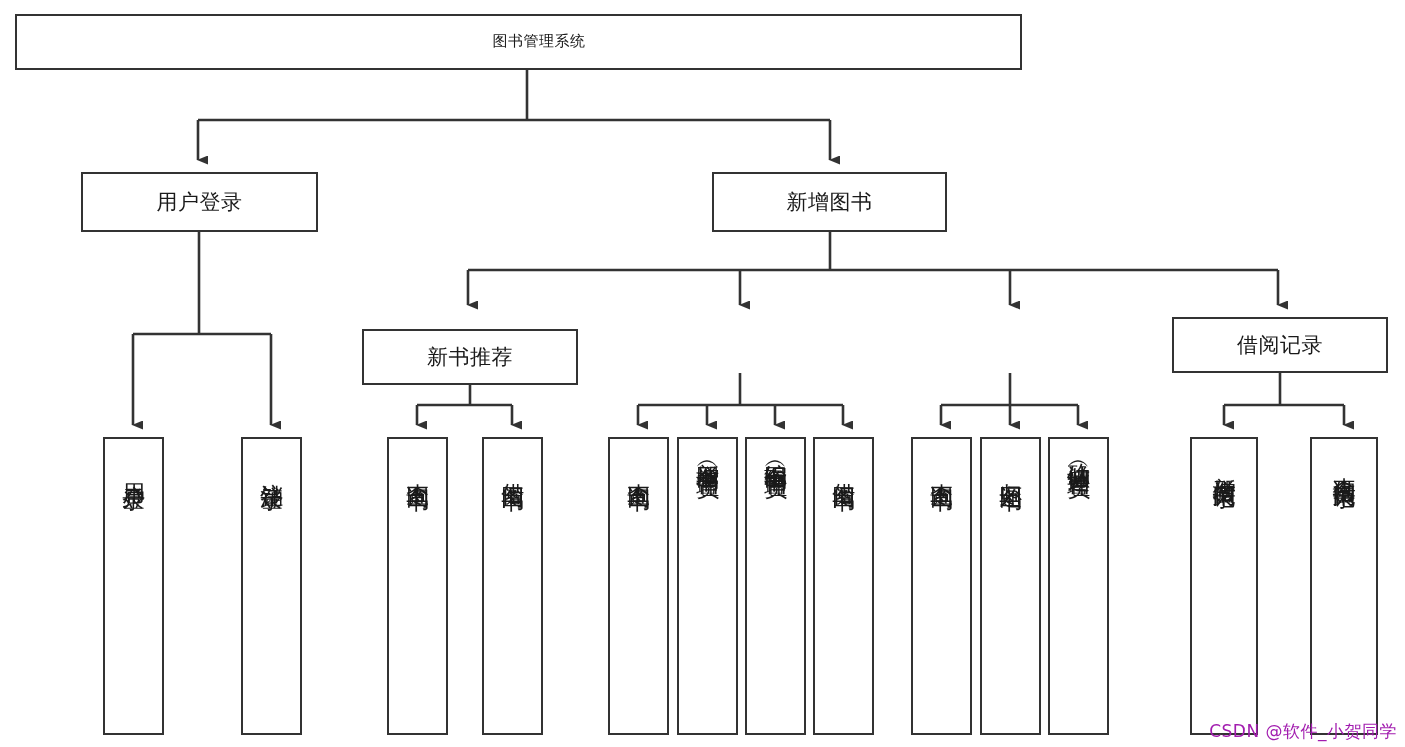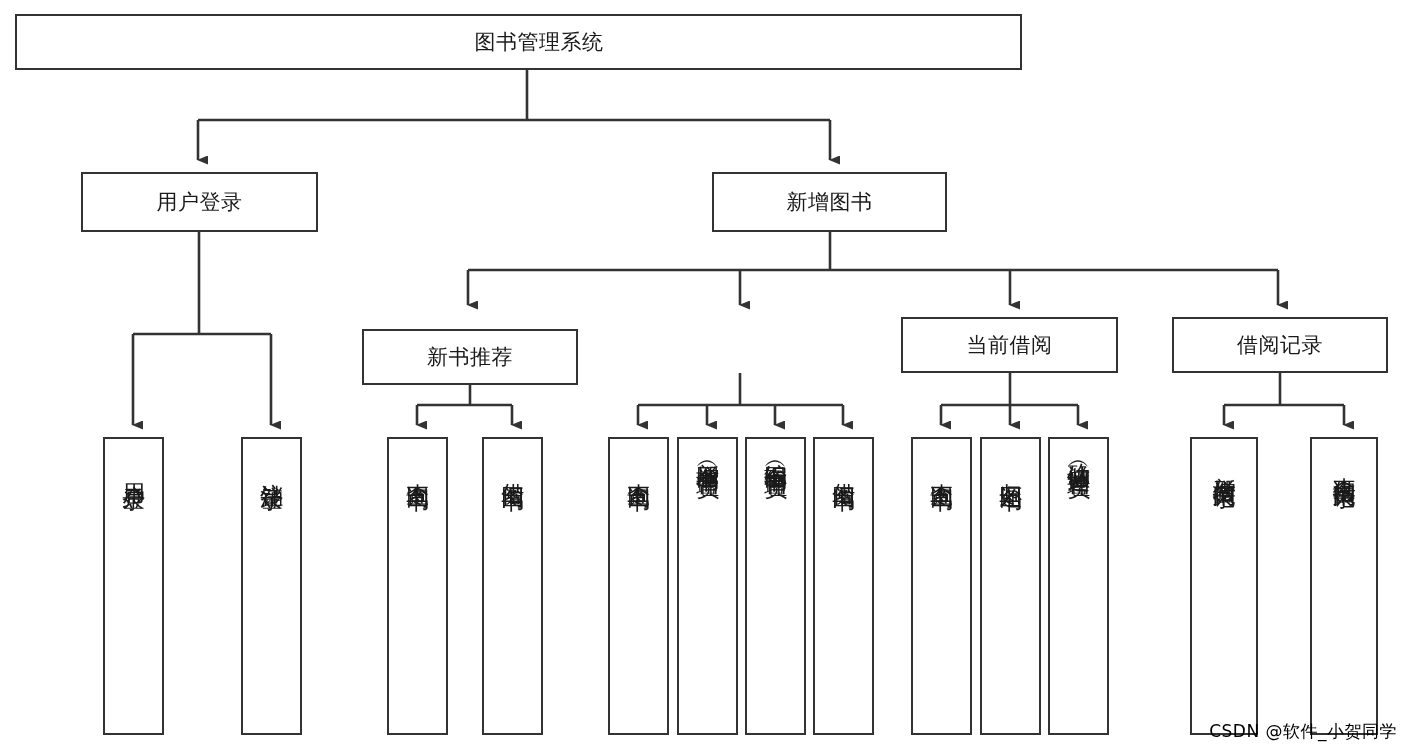--- a/index.html
+++ b/index.html
@@ -41,21 +41,21 @@
     text-align: center;
     line-height: 1.18;
     color: #1a1a1a;
     white-space: pre-line;
   }
   .node.horizontal .node-label {
     font-size: 21px;
     letter-spacing: 0.5px;
   }
   .node.root .node-label {
-    font-size: 21px;
+    font-size: 15px;
     margin-left: 41px;
   }
   .node.vertical {
     align-items: flex-start;
     justify-content: center;
     padding-top: 26px;
   }
   .node.vertical .node-label {
     writing-mode: vertical-rl;
     text-orientation: upright;
@@ -64,21 +64,21 @@
     letter-spacing: 2px;
   }
   .node.vertical.tall-text .node-label {
     font-size: 23px;
   }
   #watermark {
     position: absolute;
     right: 8px;
     bottom: 4px;
     font-size: 17px;
-    color: #000000;
+    color: #a21caf;
     letter-spacing: 0.5px;
     user-select: none;
     white-space: nowrap;
   }
 </style>
 </head>
 <body>
 
 <div id="diagram-root">
 
@@ -139,23 +139,20 @@
   <div class="node horizontal" style="left:81px; top:172px; width:237px; height:60px;">
     <span class="node-label">用户登录</span>
   </div>
   <div class="node horizontal" style="left:712px; top:172px; width:235px; height:60px;">
     <span class="node-label">新增图书</span>
   </div>
 
   <div class="node horizontal" style="left:362px; top:329px; width:216px; height:56px;">
     <span class="node-label">新书推荐</span>
   </div>
-  <div class="node horizontal" style="left:901px; top:317px; width:217px; height:56px;">
-    <span class="node-label">当前借阅</span>
-  </div>
   <div class="node horizontal" style="left:1172px; top:317px; width:216px; height:56px;">
     <span class="node-label">借阅记录</span>
   </div>
 
   <div class="node vertical" style="left:103px; top:437px; width:61px; height:298px;">
     <span class="node-label">用户登录</span>
   </div>
   <div class="node vertical" style="left:241px; top:437px; width:61px; height:298px;">
     <span class="node-label">注销登录</span>
   </div>

